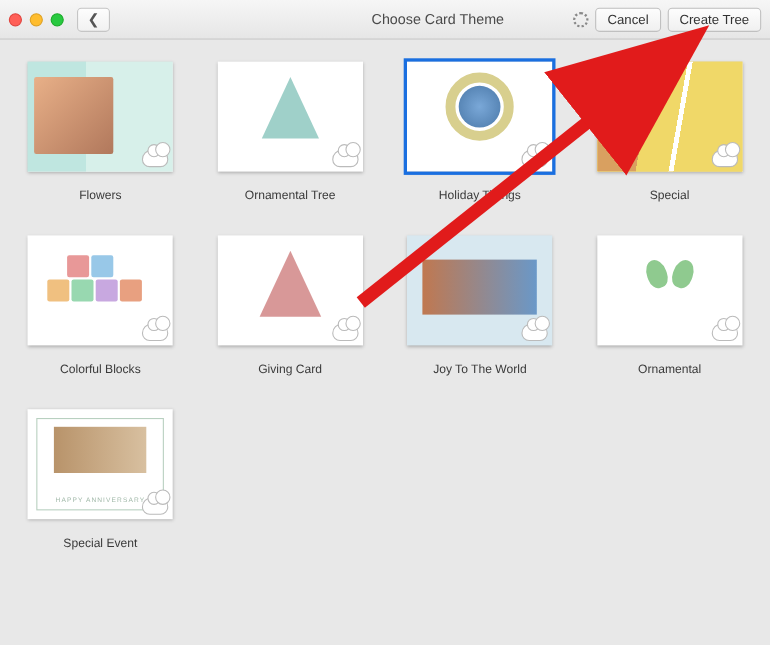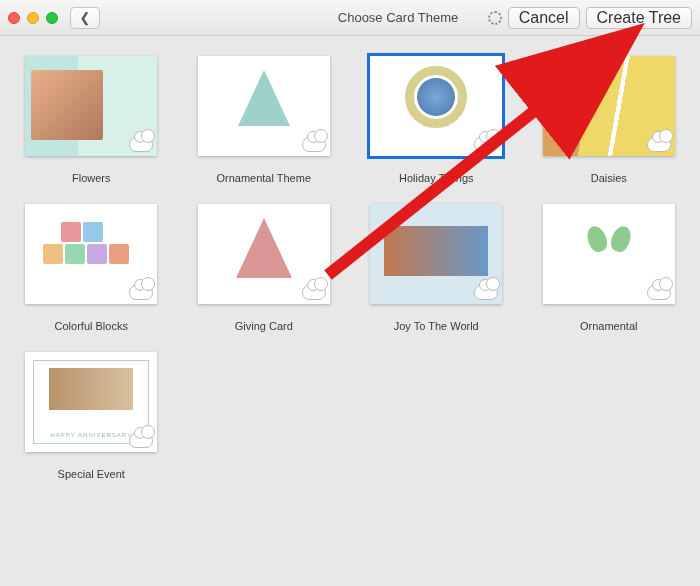--- a/index.html
+++ b/index.html
@@ -56,35 +56,35 @@
     width: 14px; height: 14px;
     border: 2px dotted #888;
     border-radius: 50%;
   }
   .btn {
     height: 22px;
     padding: 0 10px;
     background: linear-gradient(#fdfdfd,#f0f0f0);
     border: 1px solid #c0c0c0;
     border-radius: 4px;
-    font-size: 16px;
+    font-size: 12px;
     color: #333;
     display: flex; align-items: center;
     cursor: pointer;
     text-align: center;
   }
   .content {
     padding: 20px 16px;
     height: calc(100% - 36px);
     overflow: auto;
   }
   .grid {
     display: grid;
     grid-template-columns: repeat(4, 1fr);
-    gap: 20px 22px;
+    gap: 30px 22px;
   }
   .card-item {
     display: flex;
     flex-direction: column;
     align-items: center;
     cursor: pointer;
   }
   .thumb {
     width: 132px;
     height: 100px;
@@ -210,36 +210,36 @@
           <div class="photo"></div>
           <div class="cloud"></div>
         </div>
         <div class="label">Flowers</div>
       </div>
       <div class="card-item">
         <div class="thumb ornamental">
           <div class="tree"></div>
           <div class="cloud"></div>
         </div>
-        <div class="label">Ornamental Theme</div>
+        <div class="label">Ornamental Tree</div>
       </div>
       <div class="card-item">
         <div class="thumb holiday selected">
           <div class="wreath"></div>
           <div class="inner"></div>
           <div class="cloud"></div>
         </div>
         <div class="label">Holiday Tidings</div>
       </div>
       <div class="card-item">
         <div class="thumb daisies">
           <div class="photo"></div>
           <div class="cloud"></div>
         </div>
-        <div class="label">Daisies</div>
+        <div class="label">Special</div>
       </div>
       <div class="card-item">
         <div class="thumb colorful">
           <div class="blocks">
             <span style="top:0;left:18px;background:#e89898"></span>
             <span style="top:0;left:40px;background:#98c8e8"></span>
             <span style="top:22px;left:0;background:#f0c080"></span>
             <span style="top:22px;left:22px;background:#98d8b0"></span>
             <span style="top:22px;left:44px;background:#c8a8e0"></span>
             <span style="top:22px;left:66px;background:#e8a080"></span>

